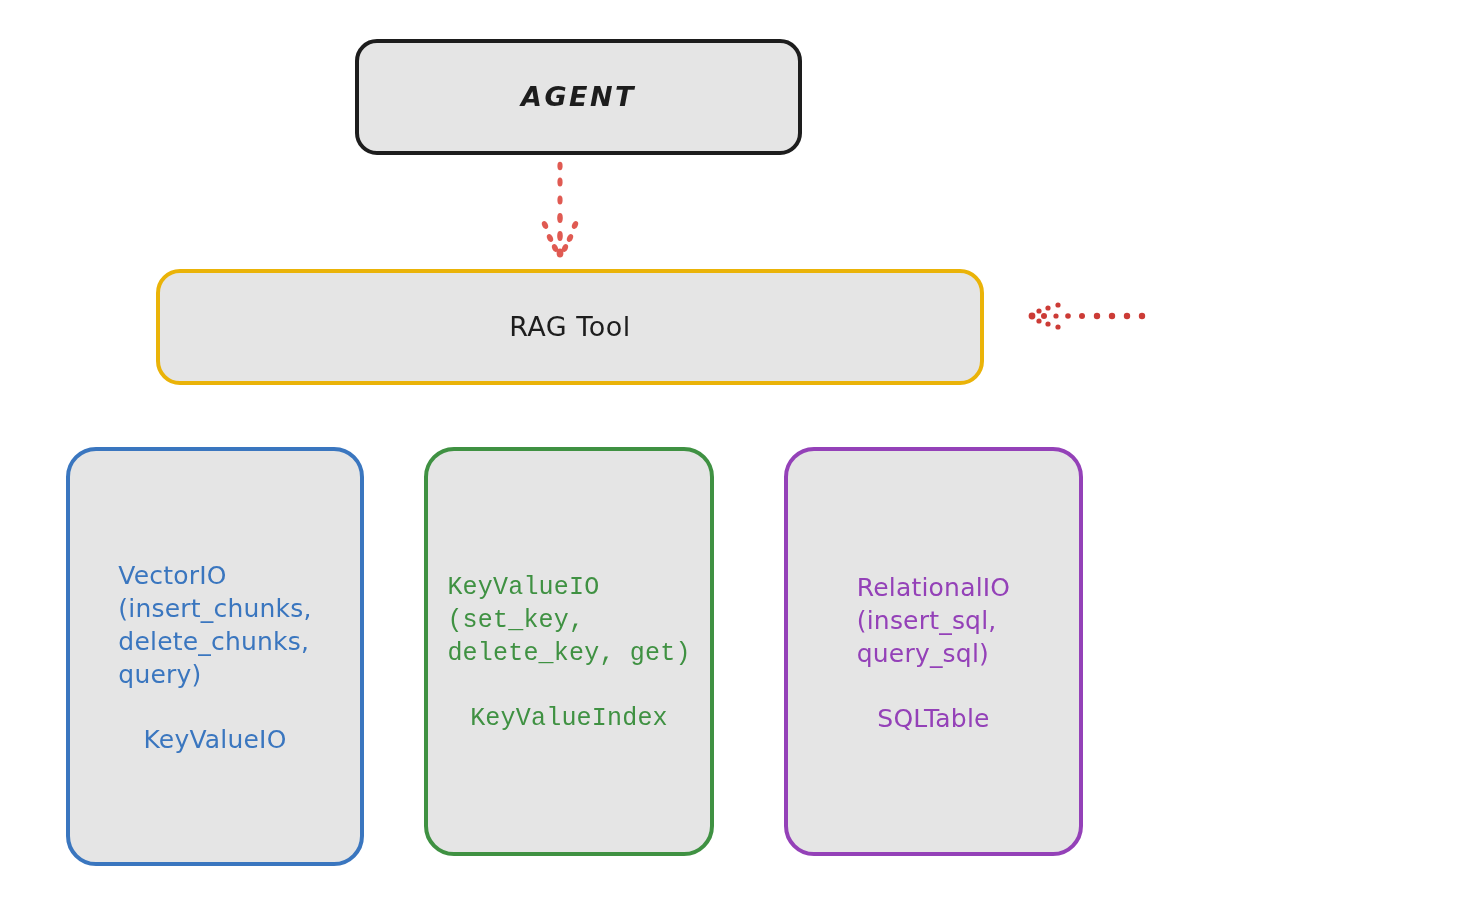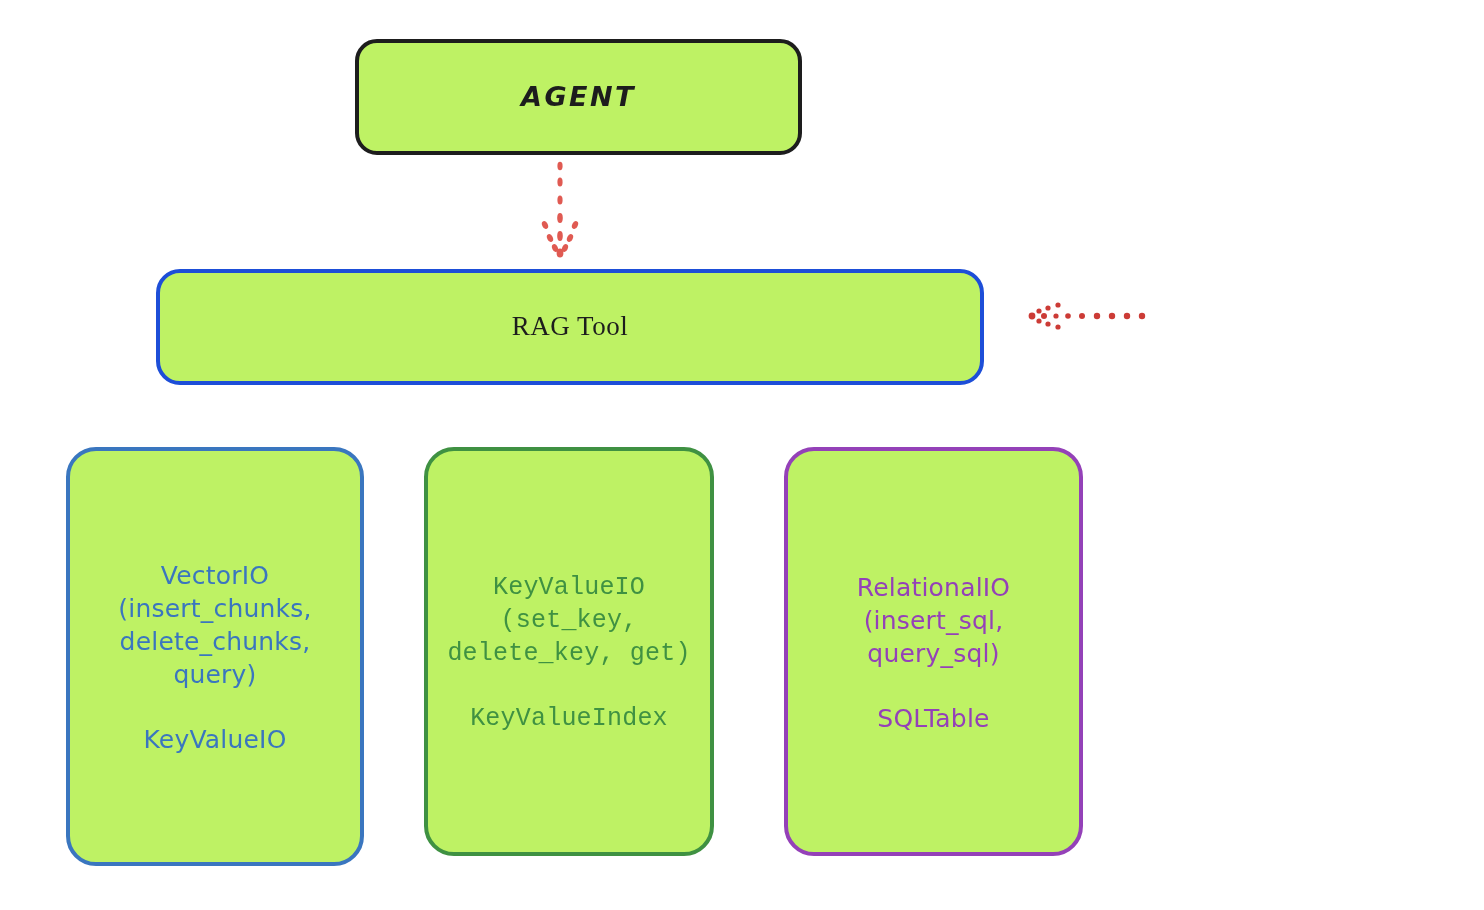--- a/index.html
+++ b/index.html
@@ -17,22 +17,22 @@
     background: #ffffff;
     overflow: hidden;
   }
   .node {
     position: absolute;
     box-sizing: border-box;
     display: flex;
     flex-direction: column;
     align-items: center;
     justify-content: center;
-    text-align: center;
-    background: #bef264;
+    text-align: left;
+    background: #e5e5e5;
   }
   .node-label {
     white-space: pre-line;
     line-height: 1.32;
   }
 
   
   #agent-node {
     left: 355px;
     top: 39px;
@@ -48,23 +48,22 @@
     letter-spacing: 2.5px;
     color: #1d1d1d;
   }
 
   
   #ragtool-node {
     left: 156px;
     top: 269px;
     width: 828px;
     height: 116px;
-    border: 4px solid #1d4ed8;
+    border: 4px solid #eab308;
     border-radius: 24px;
-    font-family: Liberation Serif, serif;
   }
   #ragtool-node .node-label {
     font-size: 27px;
     font-weight: 400;
     letter-spacing: 0.5px;
     color: #1d1d1d;
   }
 
   
   .leaf-node {

